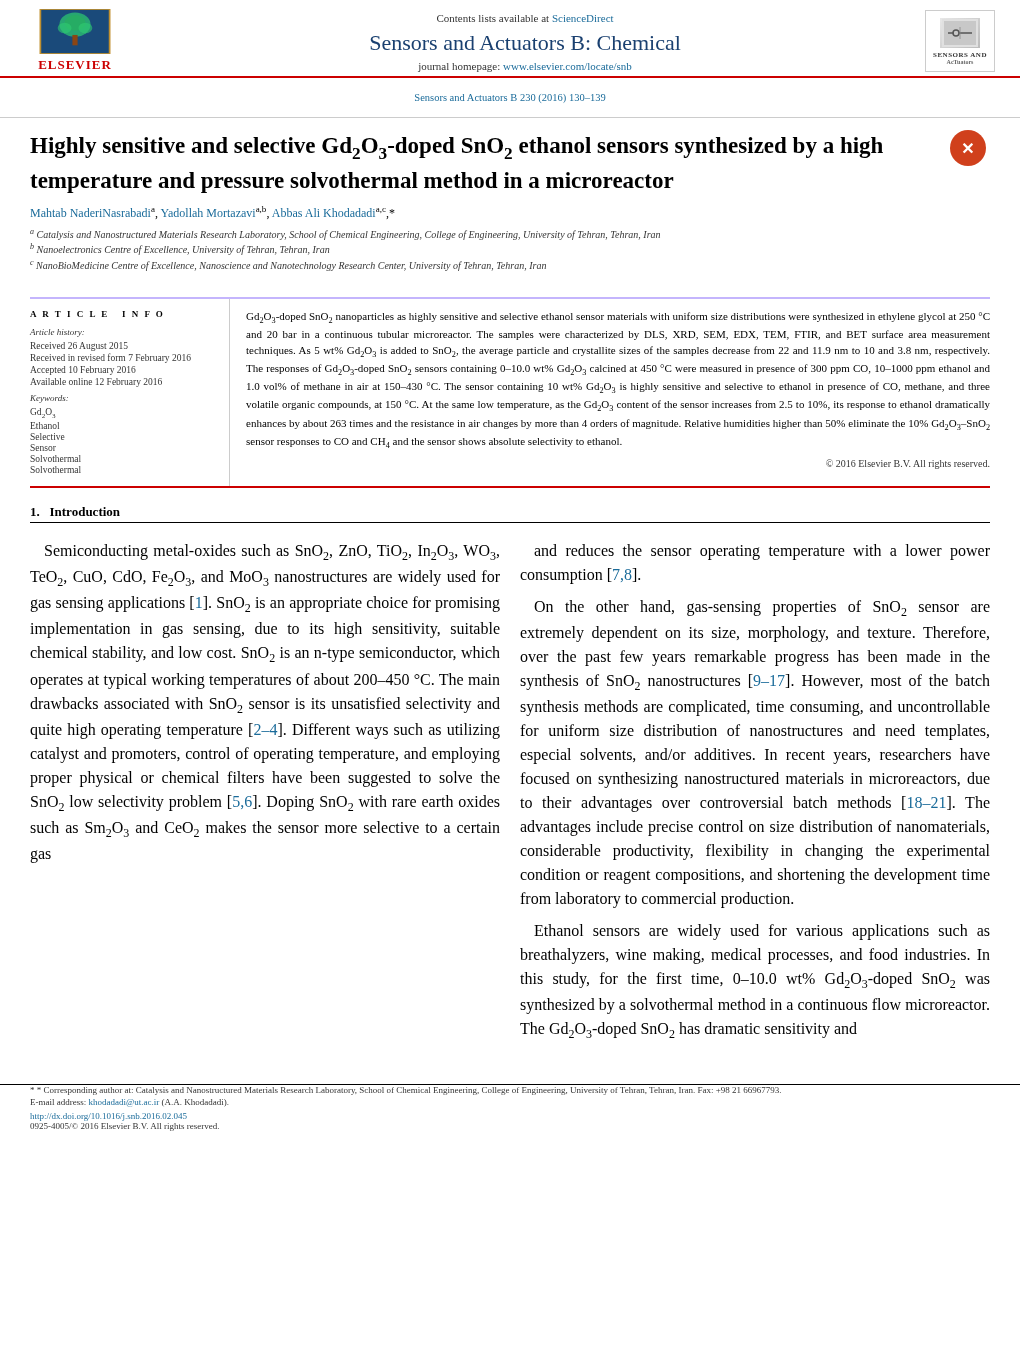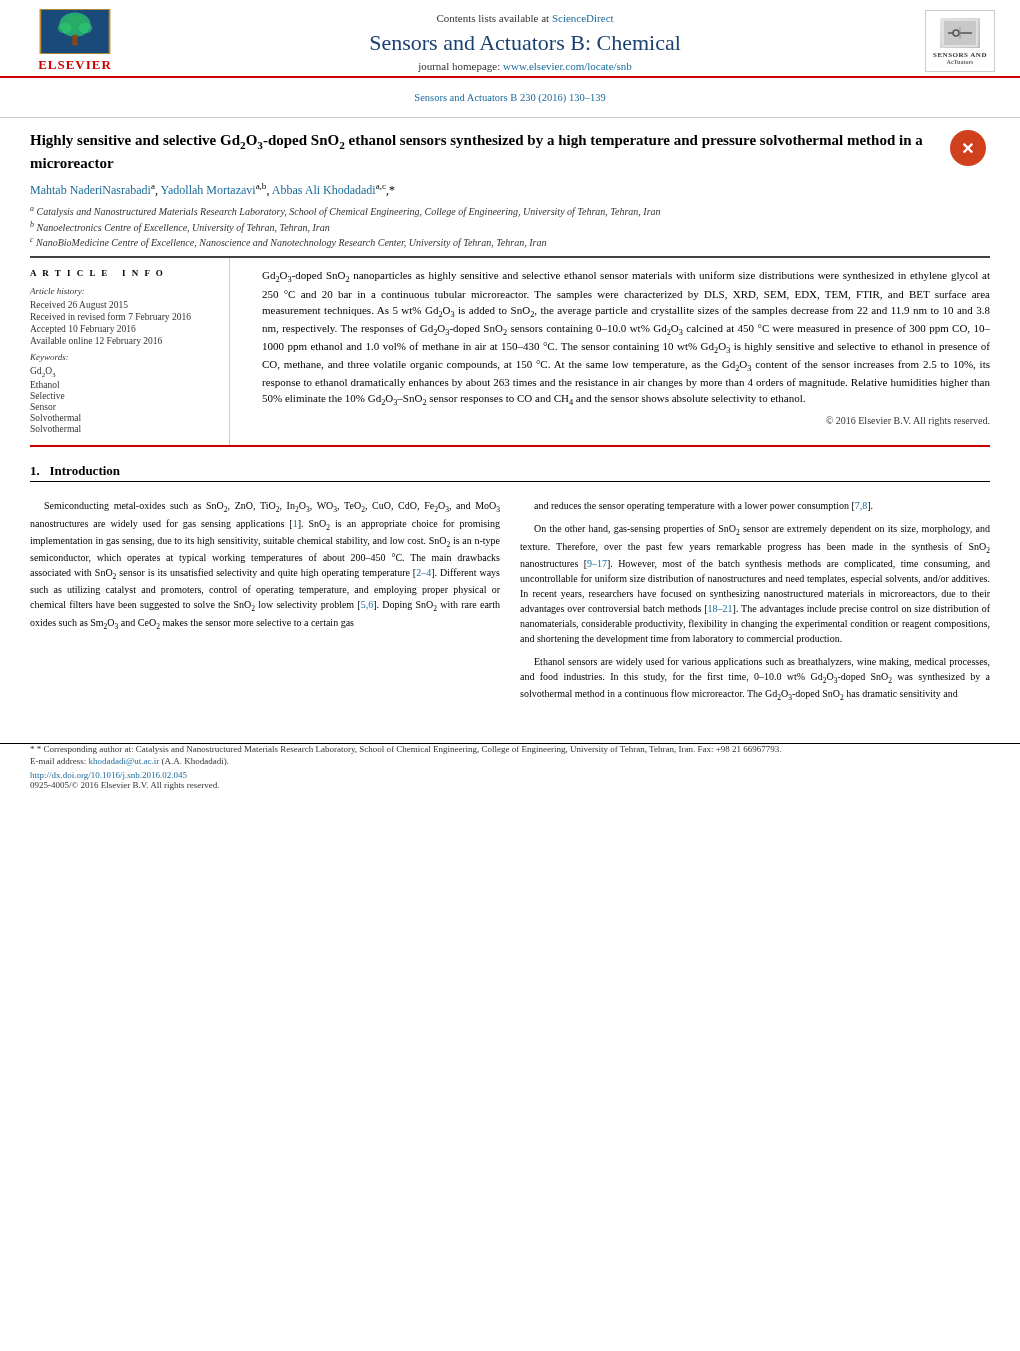--- a/index.html
+++ b/index.html
@@ -109,21 +109,21 @@
     }
 
     
     .article-title-section {
       display: flex;
       align-items: flex-start;
       justify-content: space-between;
       margin-bottom: 8px;
     }
     .article-title {
-      font-size: 15px;
+      font-size: 23px;
       font-weight: bold;
       color: #000;
       line-height: 1.35;
       flex: 1;
       padding-right: 20px;
     }
     .crossmark {
       width: 40px;
       height: 40px;
       flex-shrink: 0;
@@ -161,23 +161,23 @@
       margin-bottom: 2px;
       font-style: italic;
     }
     .affiliation sup {
       font-size: 8px;
     }
 
     
     .info-abstract-row {
       display: flex;
-      gap: 16px;
-      margin-top: 8px;
-      border-top: 2px solid #404040;
+      gap: 0;
+      margin-top: 26px;
+      border-top: 2px solid #c4b5fd;
       border-bottom: 2px solid #c00;
     }
 
     .article-info-col {
       width: 200px;
       flex-shrink: 0;
       padding: 10px 12px 10px 0;
       border-right: 1px solid #ccc;
     }
 
@@ -241,21 +241,21 @@
       border-bottom: 1px solid #000;
       padding-bottom: 2px;
     }
 
     .two-col-text {
       display: flex;
       gap: 20px;
     }
     .text-col {
       flex: 1;
-      font-size: 10px;
+      font-size: 16px;
       line-height: 1.5;
       text-align: justify;
       color: #000;
     }
     .text-col p {
       margin-bottom: 8px;
       text-indent: 14px;
     }
 
     

